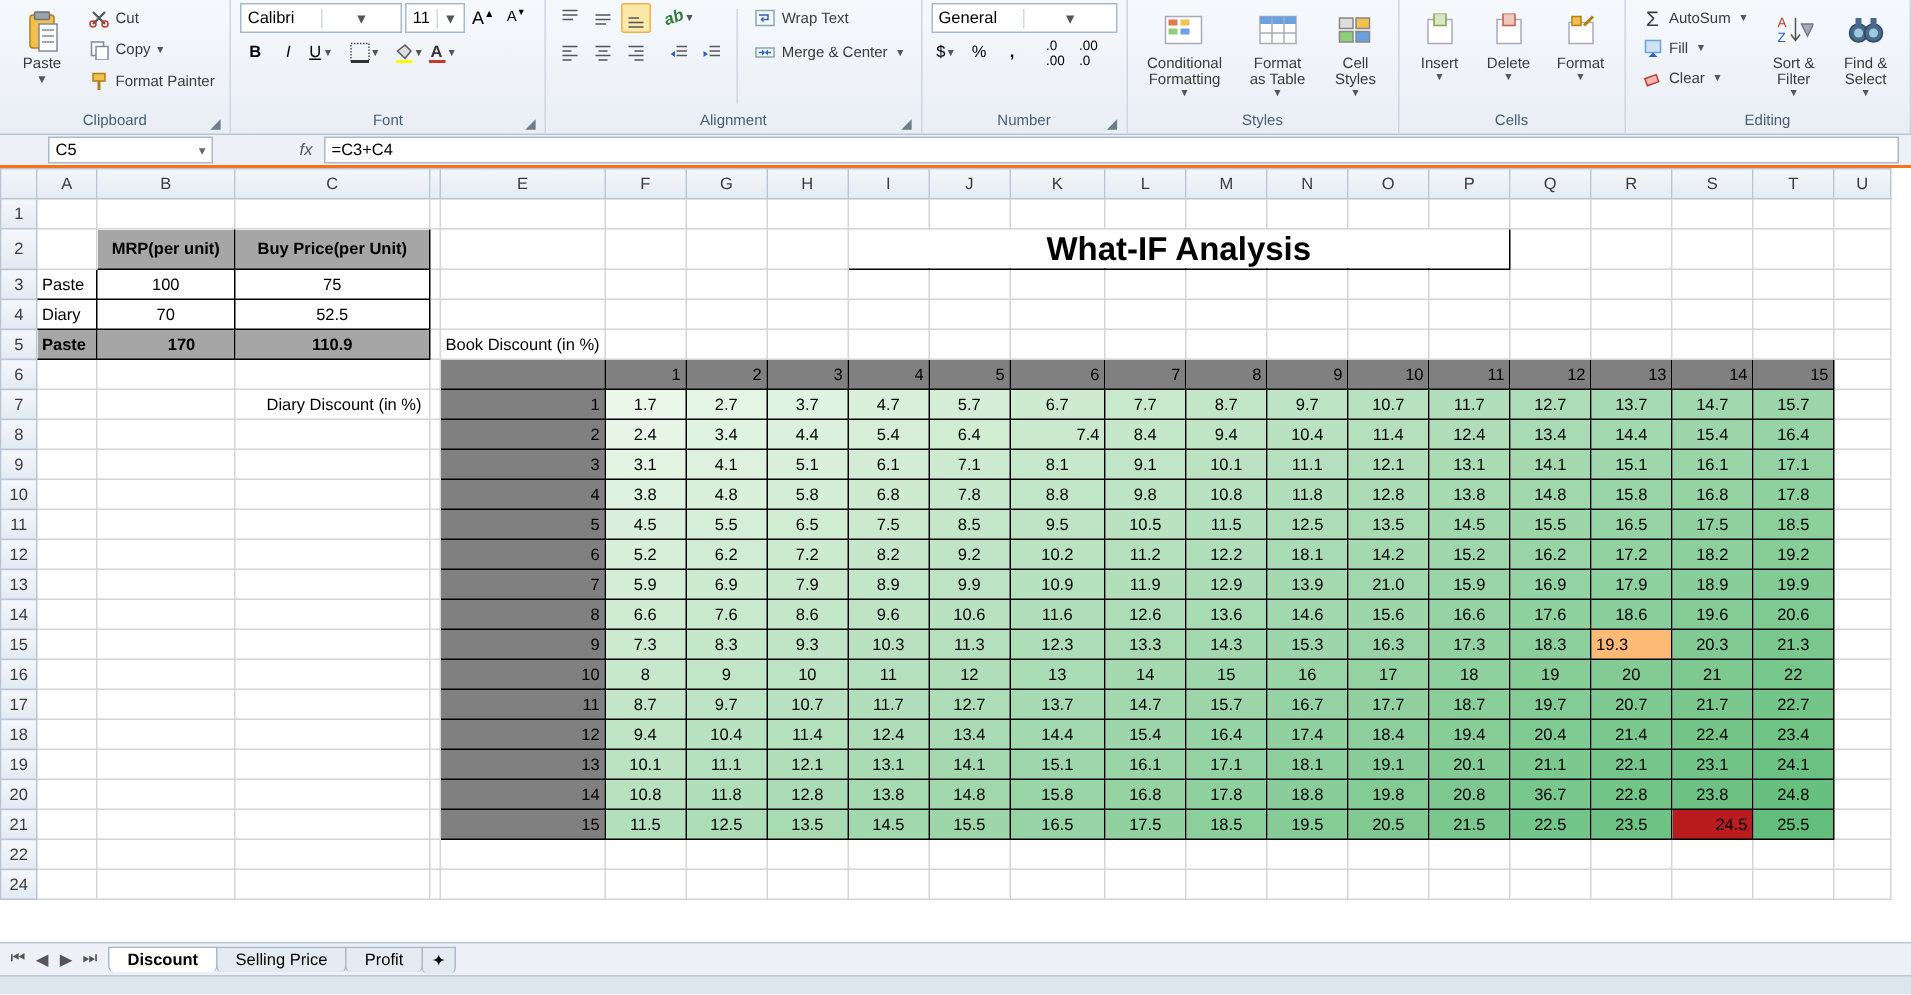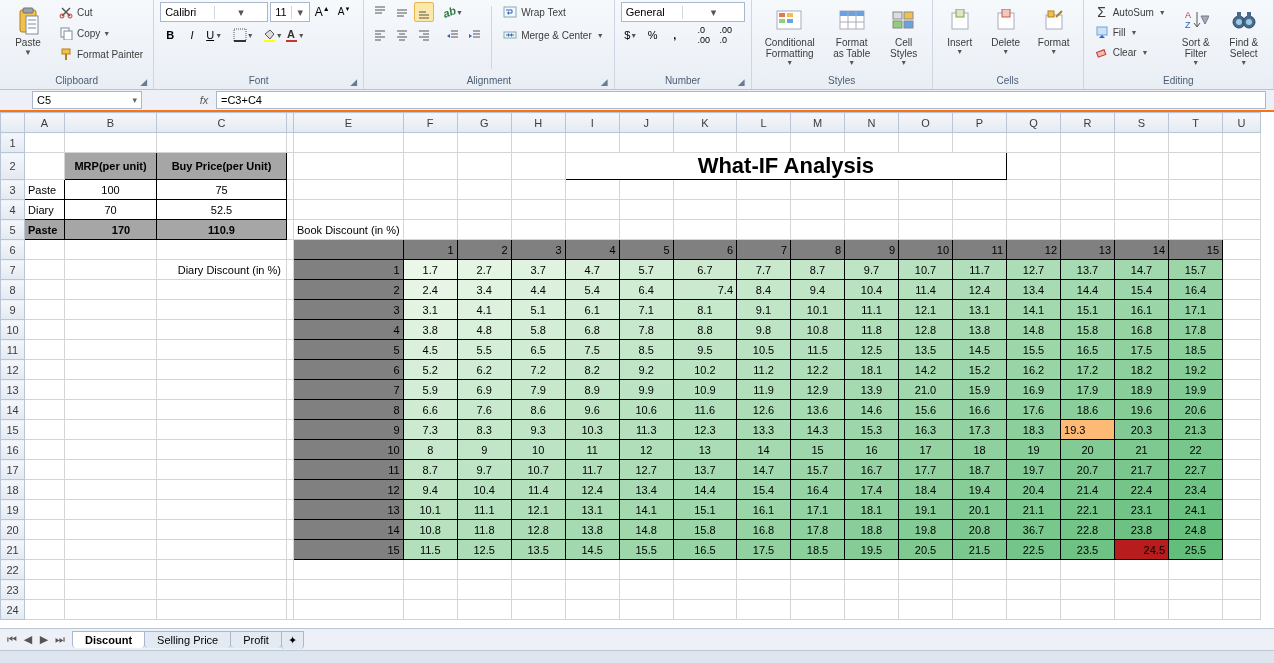--- a/index.html
+++ b/index.html
@@ -1030,44 +1030,20 @@
           <td class="" style=""></td>
           <td class="" style=""></td>
           <td class="" style=""></td>
           <td class="" style=""></td>
           <td class="" style=""></td>
           <td class="" style=""></td>
           <td class="" style=""></td>
           <td class="" style=""></td>
         </tr>
         <tr>
-          <th class="rowhdr">23</th>
-          <td class="" style=""></td>
-          <td class="" style=""></td>
-          <td class="" style=""></td>
-          <td class="" style=""></td>
-          <td class="" style=""></td>
-          <td class="" style=""></td>
-          <td class="" style=""></td>
-          <td class="" style=""></td>
-          <td class="" style=""></td>
-          <td class="" style=""></td>
-          <td class="" style=""></td>
-          <td class="" style=""></td>
-          <td class="" style=""></td>
-          <td class="" style=""></td>
-          <td class="" style=""></td>
-          <td class="" style=""></td>
-          <td class="" style=""></td>
-          <td class="" style=""></td>
-          <td class="" style=""></td>
-          <td class="" style=""></td>
-          <td class="" style=""></td>
-        </tr>
-        <tr>
           <th class="rowhdr">24</th>
           <td class="" style=""></td>
           <td class="" style=""></td>
           <td class="" style=""></td>
           <td class="" style=""></td>
           <td class="" style=""></td>
           <td class="" style=""></td>
           <td class="" style=""></td>
           <td class="" style=""></td>
           <td class="" style=""></td>

